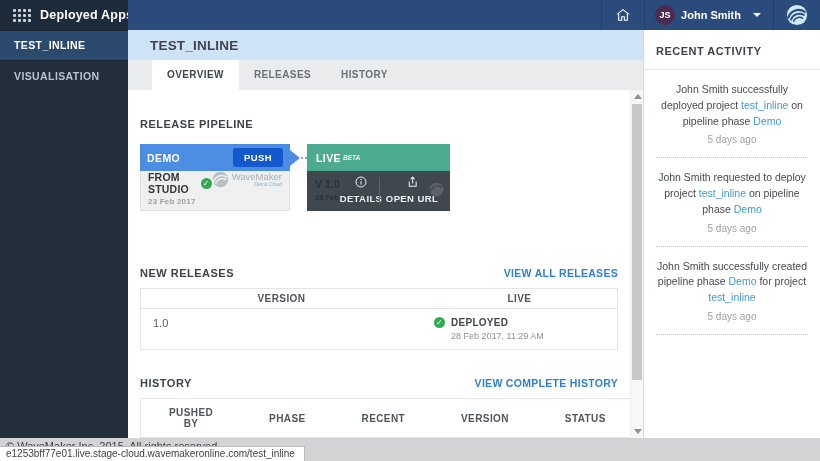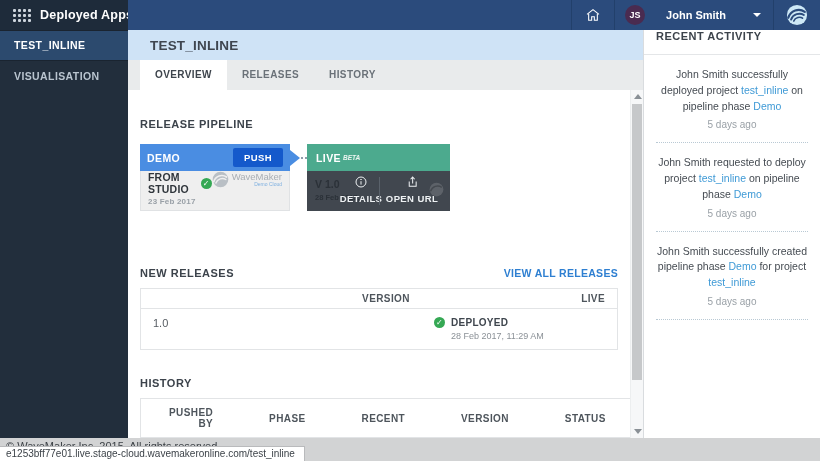--- a/index.html
+++ b/index.html
@@ -10,39 +10,39 @@
   }
   
   .topbar { position:absolute; top:0; left:0; right:0; height:30px; display:flex; z-index:5; }
   .topbar-brand { width:128px; background:#1e2b3a; display:flex; align-items:center; padding-left:13px; flex:none; }
   .grid-icon { display:grid; grid-template-columns:repeat(4,3px); grid-gap:2px; margin-right:9px; }
   .grid-icon i { width:3px; height:3px; background:#cdd5dd; border-radius:1px; }
   .app-title { color:#fff; font-size:12.5px; font-weight:bold; letter-spacing:.2px; white-space:nowrap; }
   .topbar-main { flex:1; background:#2b4b7c; display:flex; align-items:center; justify-content:flex-end; }
   .tb-sep { width:1px; height:30px; background:#22406b; flex:none; }
   .home-btn { width:42px; height:30px; display:flex; align-items:center; justify-content:center; }
-  .user-chip { display:flex; align-items:center; height:30px; padding:0 12px 0 10px; gap:21px; }
+  .user-chip { display:flex; align-items:center; height:30px; padding:0 12px 0 10px; gap:6px; }
   .avatar { width:20px; height:20px; border-radius:50%; background:#4a2b50; color:#fff; font-size:9px;
             font-weight:bold; display:flex; align-items:center; justify-content:center; flex:none; }
   .user-name { color:#fff; font-size:11px; font-weight:bold; white-space:nowrap; }
   .caret-down { width:0; height:0; border-left:4px solid transparent; border-right:4px solid transparent;
                 border-top:4px solid #fff; margin-left:6px; }
   .logo-btn { width:46px; height:30px; display:flex; align-items:center; justify-content:center; }
 
   
   .sidebar { position:absolute; top:30px; left:0; width:128px; bottom:23px; background:#222e3c; z-index:4; }
   .side-item { height:31px; line-height:31px; padding-left:14px; color:#b9c4cf; font-size:10.5px;
                font-weight:bold; letter-spacing:.4px; cursor:pointer; white-space:nowrap; }
   .side-item.active { background:#2c4a6e; color:#fff; border-top:1px solid #1a2430; border-bottom:1px solid #1a2430; line-height:29px; }
 
   
   .main { position:absolute; top:30px; left:128px; right:177px; bottom:23px; background:#fff; }
   .band { height:30px; background:#cfe3f6; display:flex; align-items:center; padding-left:22px; }
   .band-title { font-size:13.5px; font-weight:bold; color:#3f4650; letter-spacing:.2px; }
-  .tabstrip { height:30px; background:#e9ebec; display:flex; padding-left:12px; }
+  .tabstrip { height:30px; background:#e9ebec; display:flex; padding-left:24px; }
   .tab { height:30px; line-height:30px; padding:0 15px; font-size:10px; font-weight:bold;
          color:#6a7178; letter-spacing:.4px; cursor:pointer; }
   .tab.active { background:#fff; color:#3d444c; }
   .content { position:absolute; top:60px; left:0; right:13px; bottom:0; overflow:hidden; padding:0 12px; background:#fff; }
 
   h2.sec-title { font-size:11px; font-weight:bold; color:#3c434b; letter-spacing:.5px; }
   .sec-head { display:flex; justify-content:space-between; align-items:center; }
   .link { font-size:10.5px; font-weight:bold; color:#2e7fd1; text-decoration:none; letter-spacing:.3px; cursor:pointer; }
 
   
@@ -80,42 +80,42 @@
   .wm-dim { position:absolute; right:6px; top:11px; opacity:.18; filter:grayscale(1); }
   .overlay-btn { position:absolute; top:3px; text-align:center; color:#eef1f3; cursor:pointer; }
   .overlay-btn .ob-label { font-size:9.5px; font-weight:bold; letter-spacing:.4px; margin-top:1px; }
   .details-btn { left:26px; width:56px; }
   .openurl-btn { right:6px; width:64px; }
   .v-div { position:absolute; left:50%; top:6px; bottom:6px; width:1px; background:#5a626b; }
 
   
   .nr-title { margin-top:56px; }
   .tbl { width:100%; border-collapse:collapse; margin-top:9px; border:1px solid #e2e4e6; }
-  .tbl th { font-size:10px; font-weight:bold; color:#4e555c; text-align:right; padding:4px 12px;
+  .tbl th { font-size:10px; font-weight:bold; color:#4e555c; text-align:center; padding:4px 12px;
             border-bottom:1px solid #e2e4e6; letter-spacing:.4px; }
   .tbl td { font-size:11px; color:#565c62; padding:8px 12px; vertical-align:top; }
   .hist-tbl th { padding:8px 28px; }
   .dep-cell { display:flex; gap:6px; align-items:flex-start; }
   .dep-status { font-size:10px; font-weight:bold; color:#3f464e; letter-spacing:.3px; }
   .dep-time { font-size:9px; color:#8b9197; margin-top:3px; }
   .cell-strong { font-weight:bold; color:#32383e; }
   .hist-title { margin-top:27px; }
 
   
   .scrollbar { position:absolute; top:60px; right:0; width:13px; bottom:0; background:#f6f7f8; border-left:1px solid #eceeef; }
   .sb-up, .sb-down { position:absolute; left:3px; width:0; height:0; cursor:pointer;
                      border-left:4px solid transparent; border-right:4px solid transparent; }
   .sb-up { top:4px; border-bottom:5px solid #8a9096; }
   .sb-down { bottom:4px; border-top:5px solid #8a9096; }
   .sb-thumb { position:absolute; top:14px; left:1px; width:10px; height:276px; background:#c6c8ca; cursor:grab; }
 
   
   .panel { position:absolute; top:30px; right:0; width:177px; bottom:23px; background:#fff;
            border-left:1px solid #d9dcdf; padding:0 12px; overflow:hidden; }
-  .panel-title { font-size:11px; font-weight:bold; color:#3c434b; letter-spacing:.5px; }
+  .panel-title { margin-top:15px; font-size:11px; font-weight:bold; color:#3c434b; letter-spacing:.5px; }
   .panel-rule { border-bottom:1px solid #e4e6e8; margin:12px -12px 0 -12px; }
   .act-item { padding-top:12px;text-align:center; }
   .act-text { font-size:10.5px; color:#454b52; line-height:1.5; }
   .act-link { color:#3f9ad6; text-decoration:none; cursor:pointer; }
   .act-time { font-size:10px; color:#9aa1a7; margin-top:5px; }
   .act-sep { border-bottom:1px dotted #b9c9d4; margin-top:12px; }
 
   
   .footer { position:absolute; left:0; right:0; bottom:0; height:23px; background:#d2d3d4; z-index:6; overflow:hidden; }
   .copyright { position:absolute; top:2px; left:6px; font-size:11px; color:#3a3f44; white-space:nowrap; }
@@ -277,20 +277,21 @@
                 <div class="dep-time">28 Feb 2017, 11:29 AM</div>
               </span>
             </div>
           </td>
         </tr>
       </tbody>
     </table>
 
     <div class="sec-head hist-title">
       <h2 class="sec-title">HISTORY</h2>
+      <a class="link">VIEW COMPLETE HISTORY</a>
     </div>
     <table class="tbl hist-tbl">
       <thead>
         <tr>
           <th style="width:17%">PUSHED BY</th>
           <th style="width:17%">PHASE</th>
           <th style="width:16%">RECENT</th>
           <th style="width:16%">VERSION</th>
           <th style="width:17%">STATUS</th>
           <th>TIME</th>

